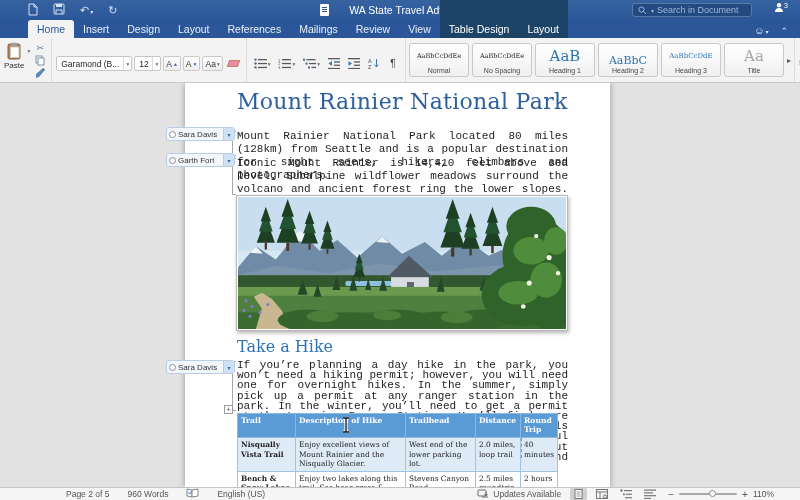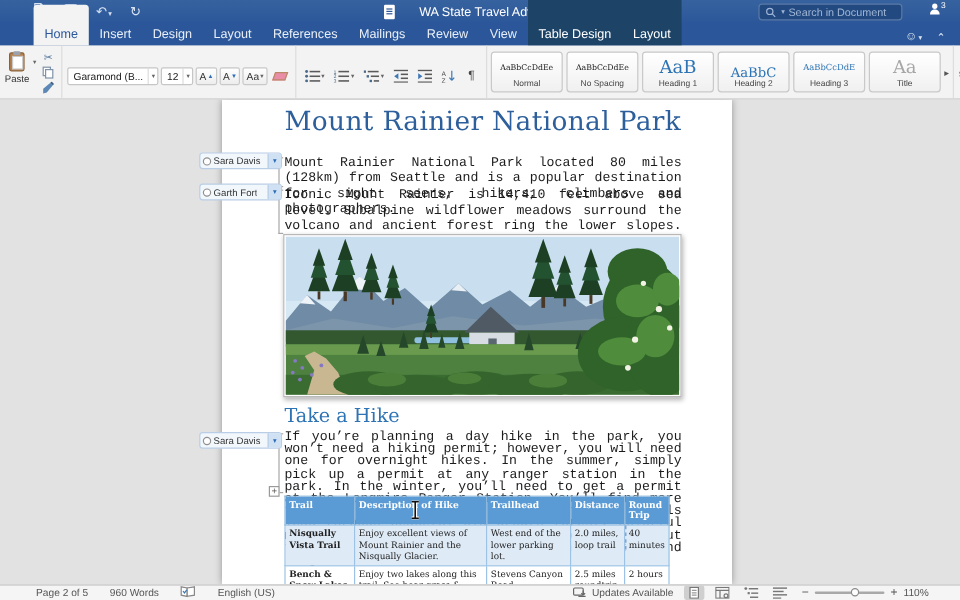--- a/index.html
+++ b/index.html
@@ -21,21 +21,21 @@
     background:#2b579a; box-shadow:0 2px 0 #2b579a, 0 4px 0 #2b579a; }
   .search { position:absolute; right:48px; top:3px; width:120px; height:14px; background:#234a80;
     border:1px solid #5a7aa6; border-radius:3px; display:flex; align-items:center; gap:3px;
     padding:0 5px; color:#9fb6d6; font-size:9px; }
   .presence { position:absolute; right:12px; top:2px; color:#fff; font-size:9px; display:flex; }
   .presence sup { font-size:7px; }
 
   
   .tabbar { position:absolute; top:20px; left:0; width:800px; height:18px; background:#2b579a;
     display:flex; align-items:flex-end; padding-left:28px; }
-  .tab { color:#e9eff7; font-size:10.5px; padding:19px 9px 3px; white-space:nowrap; cursor:default;margin-top:36px; }
+  .tab { color:#e9eff7; font-size:10.5px; padding:3px 9px 3px; white-space:nowrap; cursor:default;margin-top:36px; }
   .tab.active { background:#f3f3f3; color:#2b579a; border-radius:3px 3px 0 0; }
   .ctx-group { display:flex; background:#1d4467; }
   .ctx-group .tab { color:#fff; }
   .tabbar-right { margin-left:auto; display:flex; align-items:center; gap:12px; padding:0 12px 2px 0;
     color:#dce6f2; }
   .smiley { font-size:10px; } .smiley .tb-dd { font-size:6px; }
   .collapse { font-size:9px; }
 
   
   .ribbon { position:absolute; top:38px; left:0; width:800px; height:45px; background:#f3f3f3;
@@ -132,21 +132,21 @@
   .doc-table tr.band td { background:#deeaf6; }
   .doc-table td.tcol { font-weight:bold; }
   .sel-dash { position:absolute; left:336px; top:355px; width:3px; height:20px;
     border-left:1px dashed #6f94c4; }
 
   
   .ibeam { position:absolute; left:341px; top:334px; }
 
   
   .statusbar { position:absolute; bottom:0; left:0; width:800px; height:13px; background:#f5f5f5;
-    border-top:1px solid #c3c3c3; display:flex; align-items:center; font-size:8.5px; color:#555; }
+    border-top:1px solid #c3c3c3; display:flex; align-items:center; font-size:8.5px; color:#555;padding-left:36px; }
   .sb-left { display:flex; align-items:center; gap:18px; margin-left:30px; }
   .sb-right { margin-left:auto; display:flex; align-items:center; gap:9px; margin-right:26px; }
   .sb-item { white-space:nowrap; cursor:default; }
   .updates { display:flex; align-items:center; gap:4px; cursor:default; }
   .viewbtns { display:flex; align-items:center; gap:6px; }
   .vbtn { padding:1px 3px; border-radius:2px; display:flex; align-items:center; cursor:default; }
   .vbtn.active { background:#cfcfcf; }
   .zoomctl { display:flex; align-items:center; gap:5px; }
   .zslider { position:relative; width:58px; height:2px; background:#a9a9a9; border-radius:1px; cursor:default; }
   .zknob { position:absolute; left:30px; top:-3px; width:7px; height:7px; border-radius:50%;

